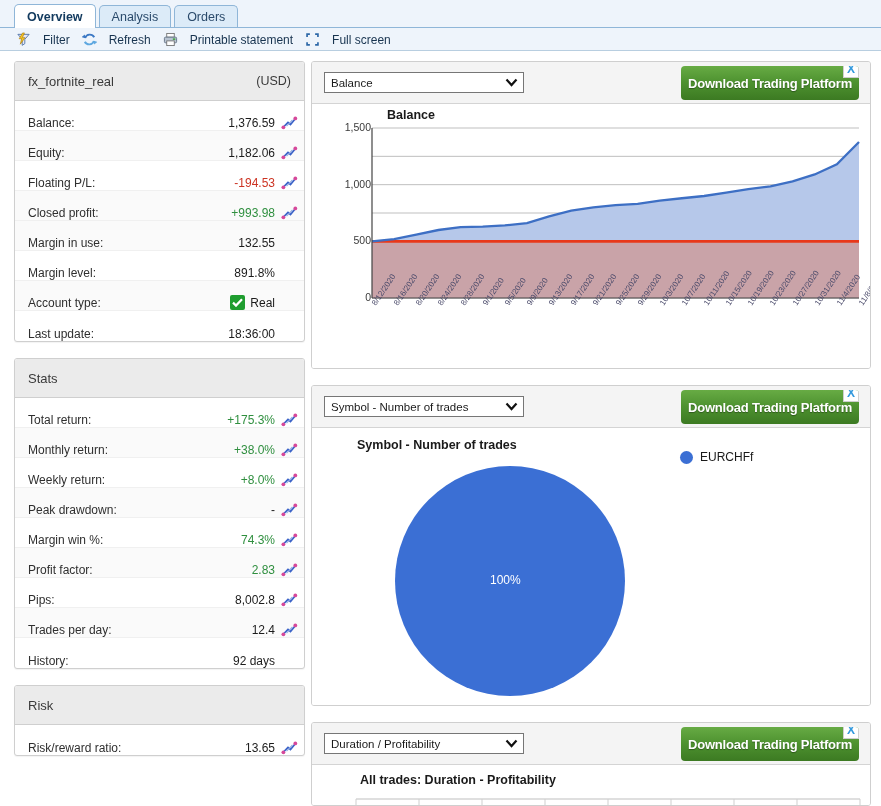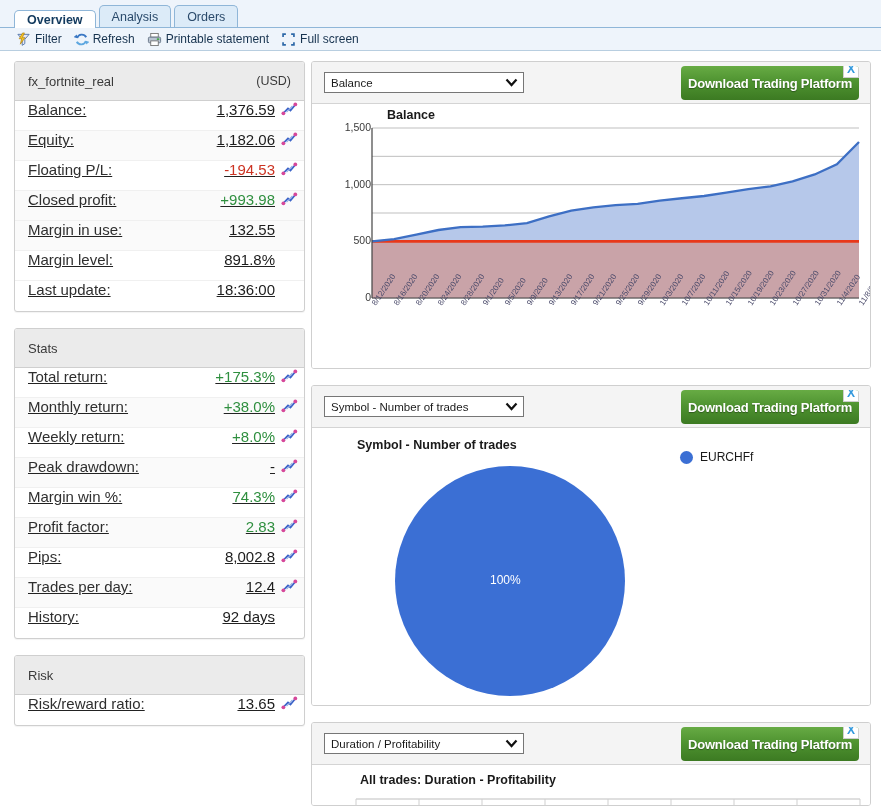--- a/index.html
+++ b/index.html
@@ -35,40 +35,40 @@
     border: 1px solid #8fb6d8;
     border-bottom: none;
     border-radius: 5px 5px 0 0;
     cursor: pointer;
     white-space: nowrap;
   }
   .tab.active {
     background: #ffffff;
     color: #123a5e;
     font-weight: bold;
-    height: 18px;
+    height: 24px;
     position: relative;
     z-index: 3;
     margin-bottom: -1px;
   }
 
   
   .toolbar {
     height: 23px;
     background: #eef4fb;
     border-bottom: 1px solid #b8cee0;
     display: flex;
     align-items: center;
     padding-left: 16px;
     gap: 12px;
   }
   .tbitem {
     display: flex;
-    align-items: center;
-    gap: 4px;
+    align-items: flex-end;
+    gap: 12px;
     font-size: 12px;
     color: #17334f;
     cursor: pointer;
     white-space: nowrap;
   }
   .tbicon { width: 15px; height: 15px; display: block; flex: 0 0 15px; }
 
   
   .body {
     position: relative;
@@ -98,25 +98,24 @@
     align-items: center;
     justify-content: space-between;
     padding: 16px 13px;
     font-size: 13px;
     color: #3a3a3a;
   }
   .panel-head .sub { font-size: 12.5px; color: #3a3a3a; }
   .row {
     height: 30px;
     display: flex;
-    align-items: flex-start;
+    align-items: flex-end;
     padding: 0 6px 0 13px;
     border-bottom: 1px solid #f0f0f0;
-    font-size: 15px;
-    text-decoration: underline;
+    font-size: 12px;
   }
   .row:last-child { border-bottom: none; }
   .row.alt { background: #fafafa; }
   .row .lbl { color: #2f2f2f; flex: 1; white-space: nowrap; }
   .row .val {
     color: #1c1c1c;
     text-align: right;
     white-space: nowrap;
     padding-right: 6px;
   }
@@ -340,20 +339,37 @@
             <svg class="miniicon hidden" viewBox="0 0 17 15">
               <path d="M2 12.5L7 7.5 9.5 9.5 14.5 3.5" fill="none" stroke="#3b63c8" stroke-width="1.7"></path>
               <circle cx="2.4" cy="12.3" r="1.9" fill="#d6489a"></circle>
               <circle cx="14.3" cy="3.4" r="1.9" fill="#d6489a"></circle>
               <path d="M5.5 11.2l6-6.2" stroke="#8fa8e0" stroke-width="1.1" fill="none"></path>
             </svg>
           </div>
           <div class="row">
             <span class="lbl">Margin level:</span>
             <span class="val">891.8%</span>
+            <svg class="miniicon hidden" viewBox="0 0 17 15">
+              <path d="M2 12.5L7 7.5 9.5 9.5 14.5 3.5" fill="none" stroke="#3b63c8" stroke-width="1.7"></path>
+              <circle cx="2.4" cy="12.3" r="1.9" fill="#d6489a"></circle>
+              <circle cx="14.3" cy="3.4" r="1.9" fill="#d6489a"></circle>
+              <path d="M5.5 11.2l6-6.2" stroke="#8fa8e0" stroke-width="1.1" fill="none"></path>
+            </svg>
+          </div>
+          <div class="row alt">
+            <span class="lbl">Account type:</span>
+            <span class="val checkwrap">
+              <span class="checkbox">
+                <svg width="11" height="9" viewBox="0 0 11 9">
+                  <path d="M1 4.6L4 7.6 10 1.2" fill="none" stroke="#fff" stroke-width="2.2"></path>
+                </svg>
+              </span>
+              <span>Real</span>
+            </span>
             <svg class="miniicon hidden" viewBox="0 0 17 15">
               <path d="M2 12.5L7 7.5 9.5 9.5 14.5 3.5" fill="none" stroke="#3b63c8" stroke-width="1.7"></path>
               <circle cx="2.4" cy="12.3" r="1.9" fill="#d6489a"></circle>
               <circle cx="14.3" cy="3.4" r="1.9" fill="#d6489a"></circle>
               <path d="M5.5 11.2l6-6.2" stroke="#8fa8e0" stroke-width="1.1" fill="none"></path>
             </svg>
           </div>
           <div class="row">
             <span class="lbl">Last update:</span>
             <span class="val">18:36:00</span>

